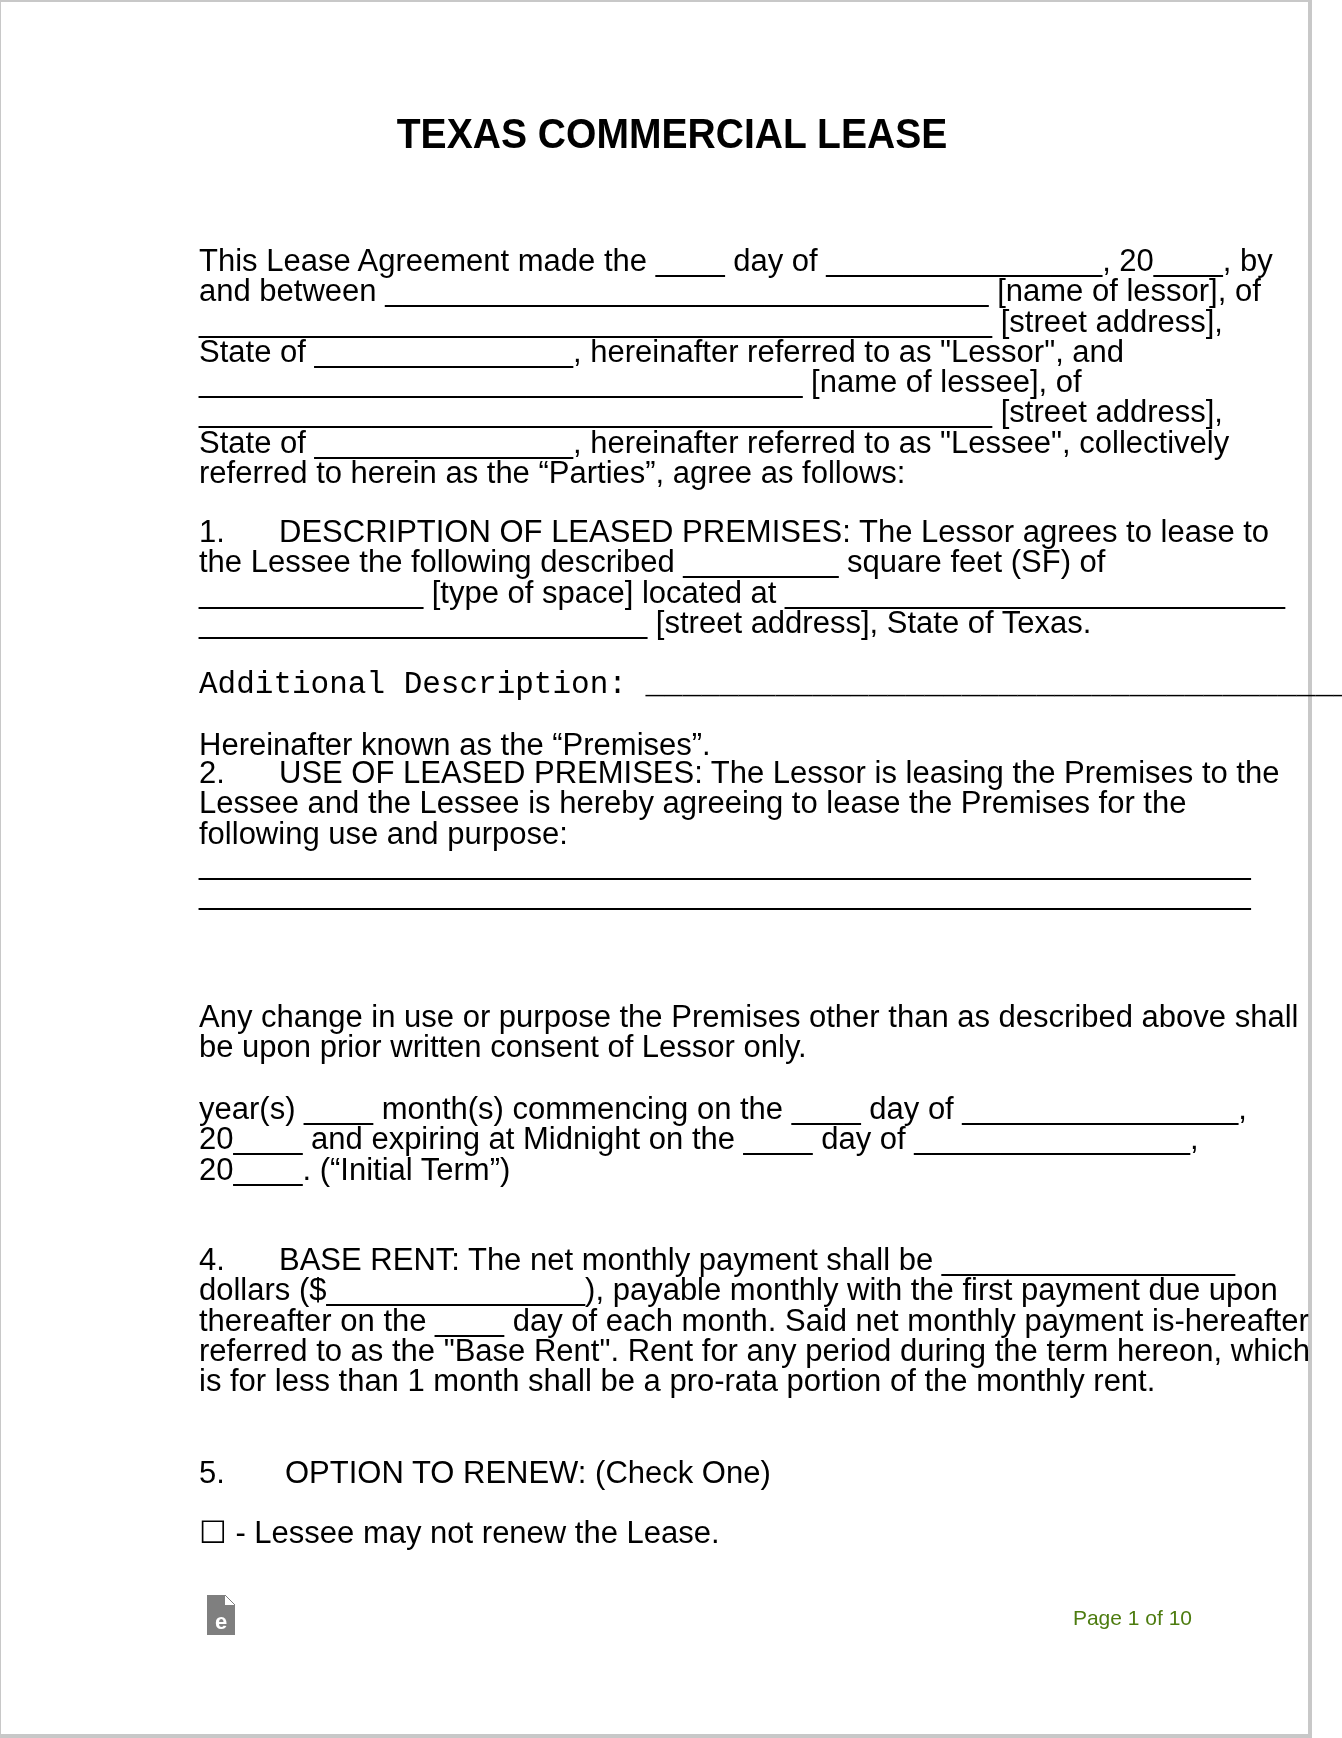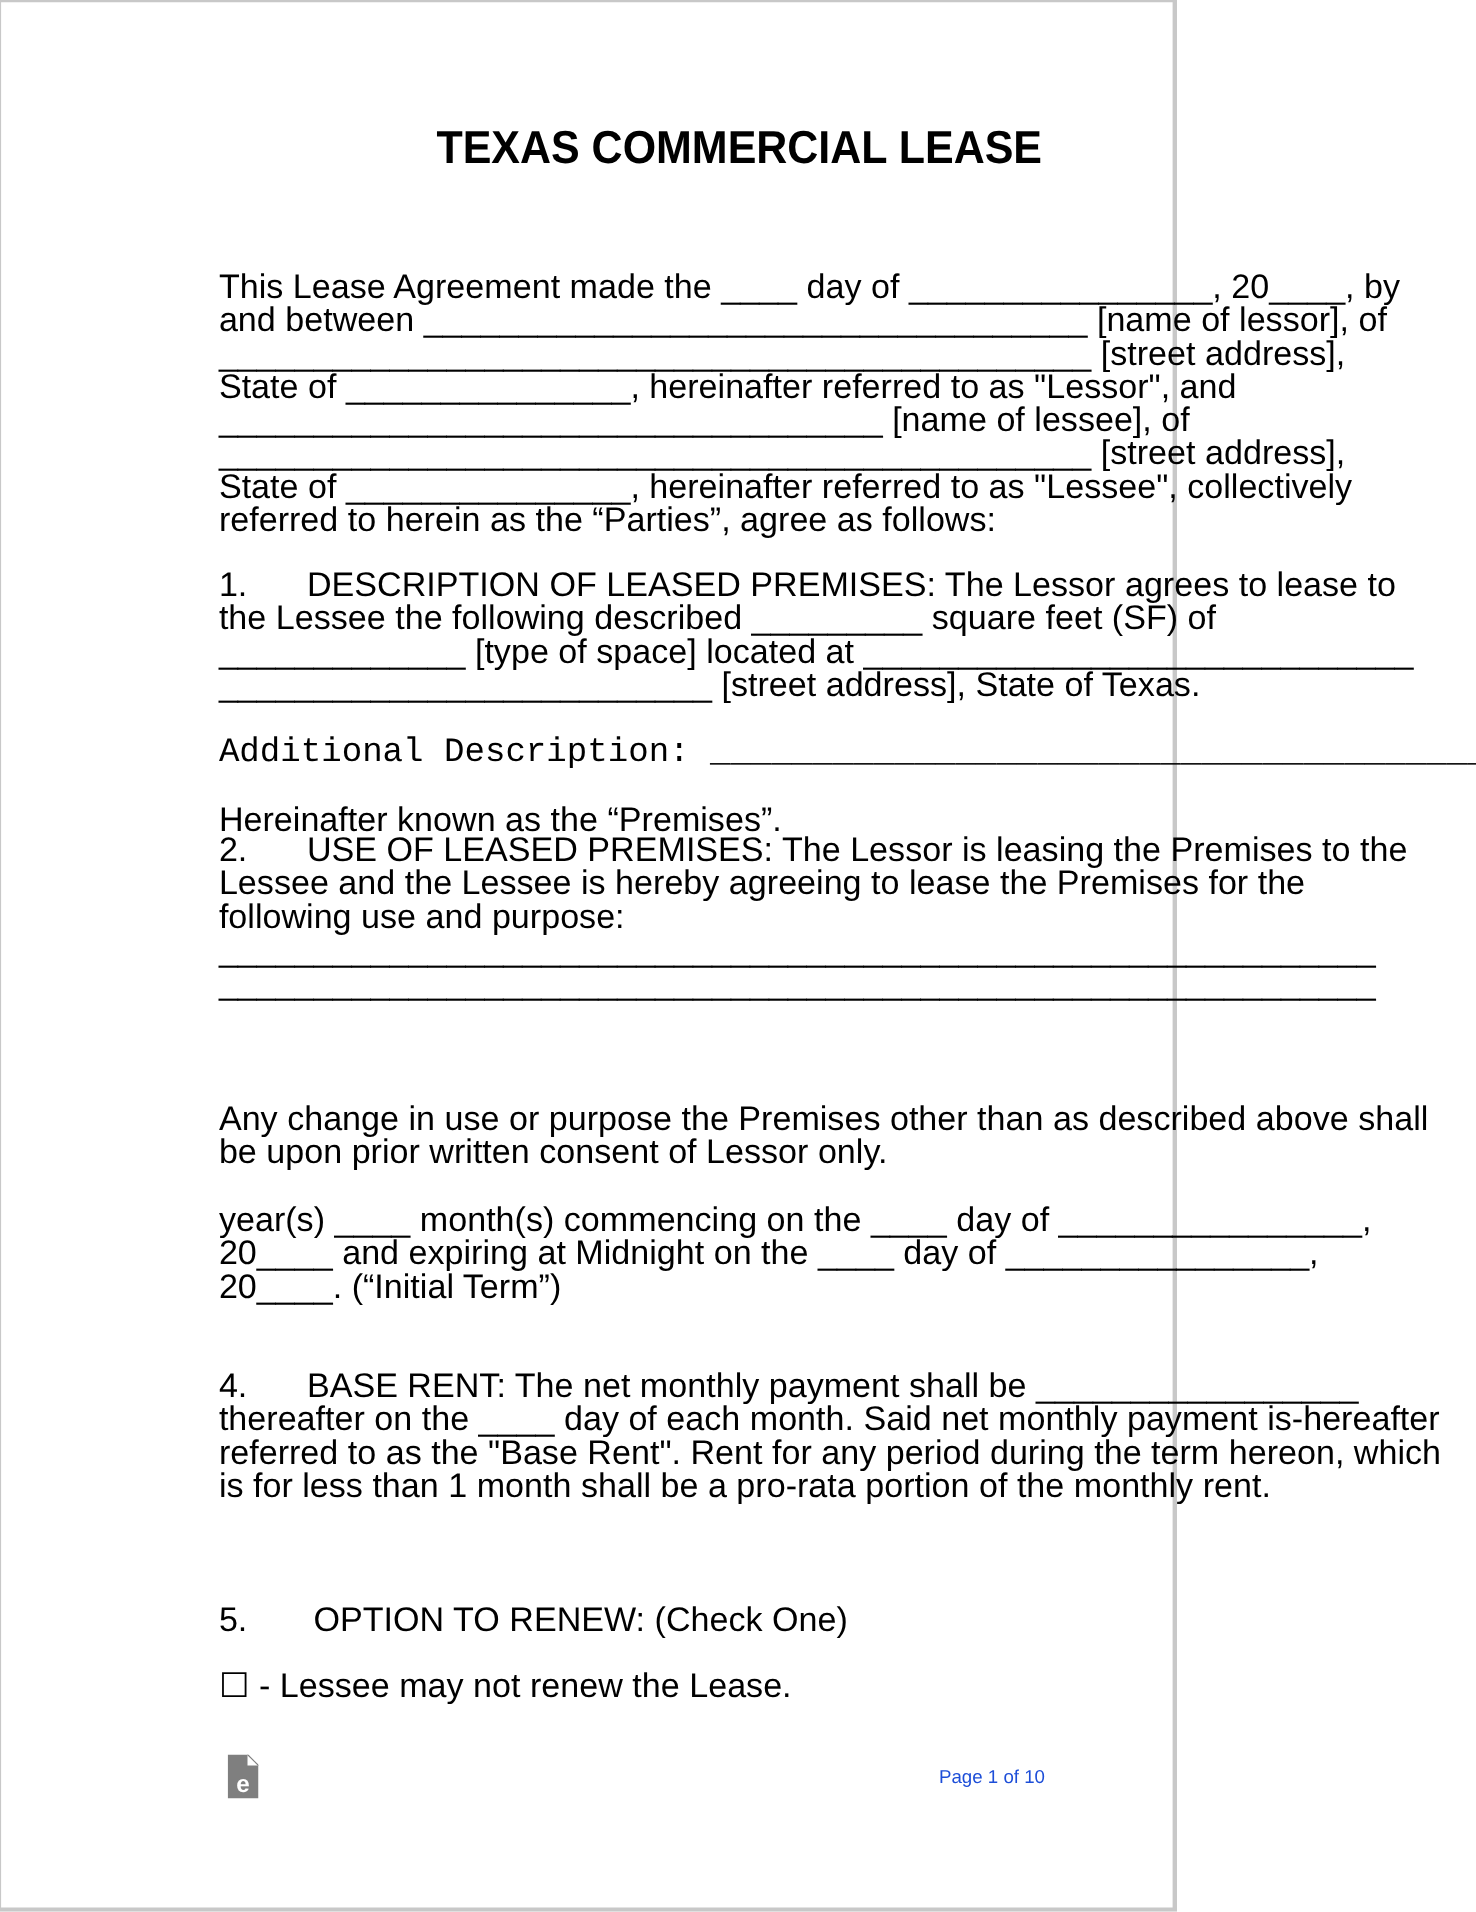--- a/index.html
+++ b/index.html
@@ -1,21 +1,21 @@
 <!DOCTYPE html>
 <html><head>
 <meta charset="utf-8">
 <style>
   html, body { margin: 0; padding: 0; background: #ffffff; }
   body {
     width: 1342px; height: 1738px; position: relative; overflow: hidden;
     font-family: "Liberation Sans", sans-serif; color: #000;
   }
   .page-frame {
-    position: absolute; left: 0; top: 0; width: 1070px; height: 1738px;
+    position: absolute; left: 0; top: 0; width: 1312px; height: 1738px;
     box-sizing: border-box;
     border-top: 2px solid #c8c8c8; border-left: 1px solid #c8c8c8;
     border-right: 4px solid #c8c8c8; border-bottom: 4px solid #c8c8c8;
     background: #fff;
   }
   .title {
     position: absolute; left: 0; width: 1342px; top: 108px;
     text-align: center; font-weight: bold; font-size: 42px; letter-spacing: 0px;
     transform: scaleX(0.93); transform-origin: center;
   }
@@ -24,21 +24,21 @@
     font-size: 31px; line-height: 30.3px;
   }
   .line { white-space: pre; display: block; height: 30.3px; }
   .bold { font-weight: normal; }
   .num { display: inline-block; width: 80px; }
   .num5 { display: inline-block; width: 86px; }
   .footer-logo {
     position: absolute; left: 206px; top: 1593px; width: 28px; height: 40px;
   }
   .page-num {
-    position: absolute; right: 116px; top: 1604px; font-size: 17px; color: #1d4ed8;
+    position: absolute; right: 116px; top: 1604px; font-size: 21px; color: #4d7c0f;
   }
 </style>
 </head>
 <body>
 
 <div class="page-frame">
 
   <div class="title">TEXAS COMMERCIAL LEASE</div>
 
   <div class="body-text" style="top:244px;">
@@ -78,20 +78,21 @@
   </div>
 
   <div class="body-text" style="top:1092px;">
     <span class="line">year(s) ____ month(s) commencing on the ____ day of ________________,</span>
     <span class="line">20____ and expiring at Midnight on the ____ day of ________________,</span>
     <span class="line">20____. (“Initial Term”)</span>
   </div>
 
   <div class="body-text" style="top:1243px;">
     <span class="line"><span class="num">4.</span><span class="bold">BASE RENT</span><span>: The net monthly payment shall be _________________</span></span>
+    <span class="line">dollars ($_______________), payable monthly with the first payment due upon</span>
     <span class="line">thereafter on the ____ day of each month. Said net monthly payment is-hereafter</span>
     <span class="line">referred to as the "Base Rent". Rent for any period during the term hereon, which</span>
     <span class="line">is for less than 1 month shall be a pro-rata portion of the monthly rent.</span>
   </div>
 
   <div class="body-text" style="top:1456px;">
     <span class="line"><span class="num5">5.</span><span class="bold">OPTION TO RENEW</span><span>: (Check One)</span></span>
   </div>
   <div class="body-text" style="top:1516px;">
     <span class="line"><span>☐</span><span> - Lessee may not renew the Lease.</span></span>

